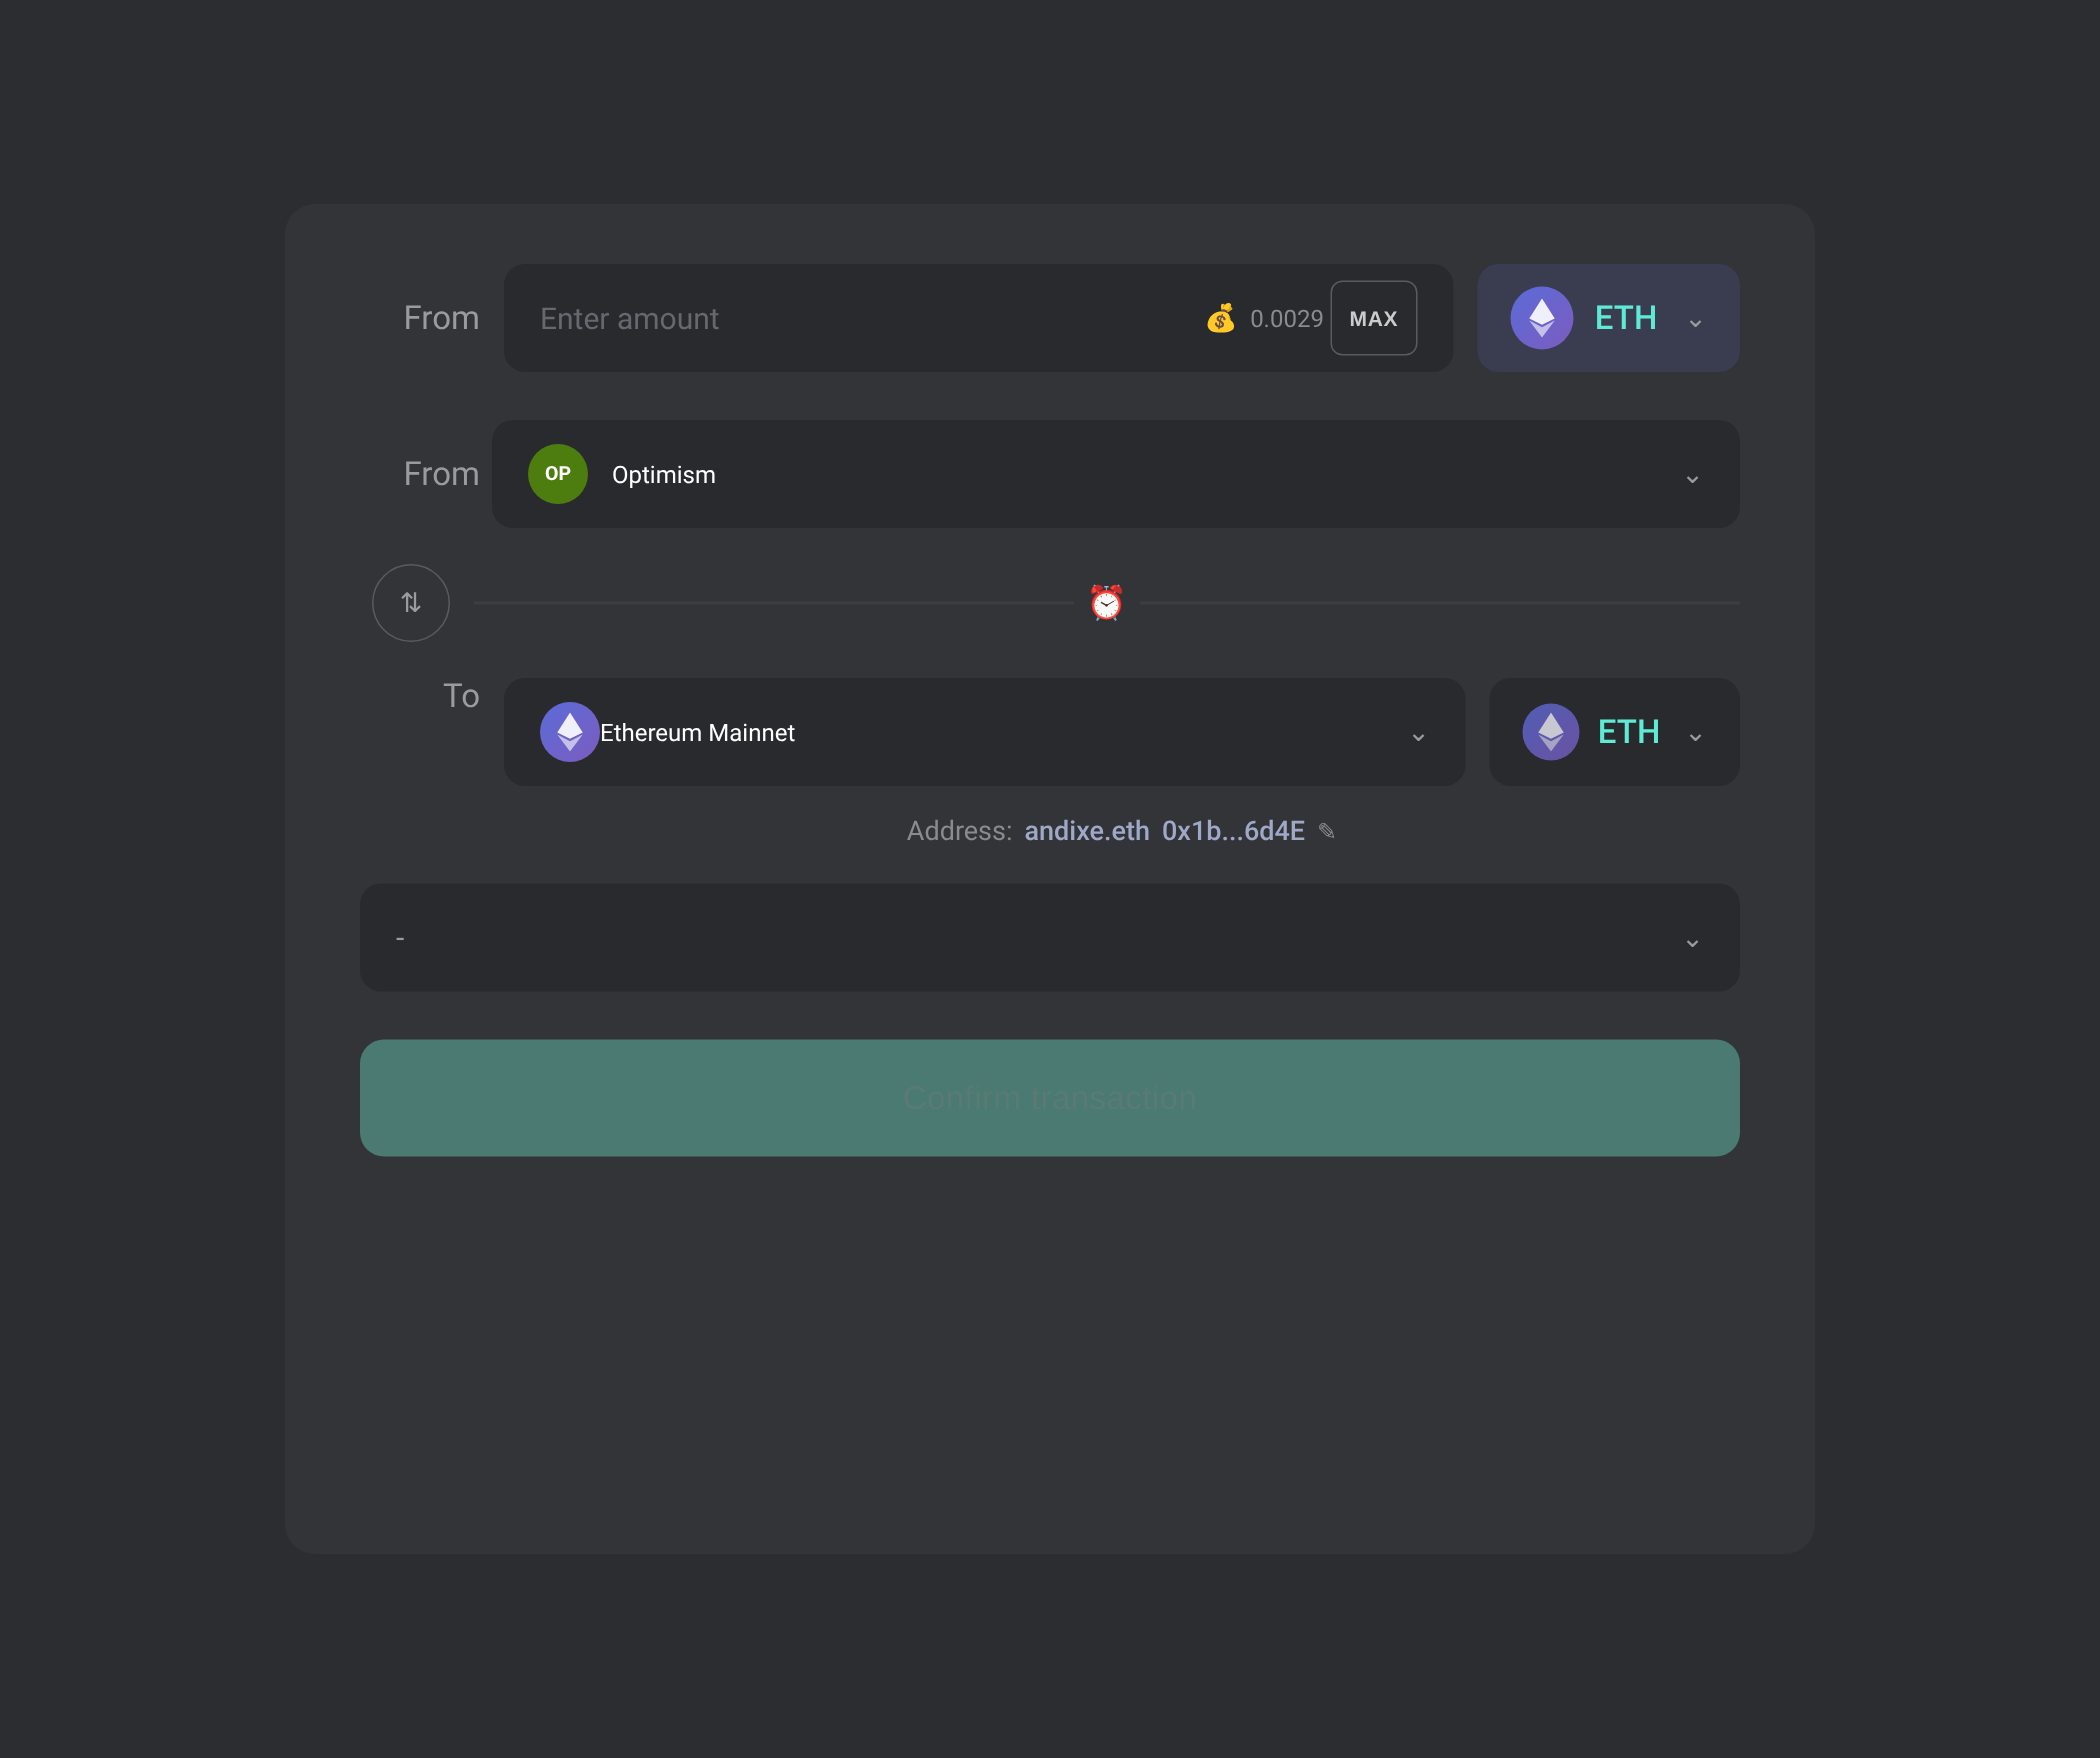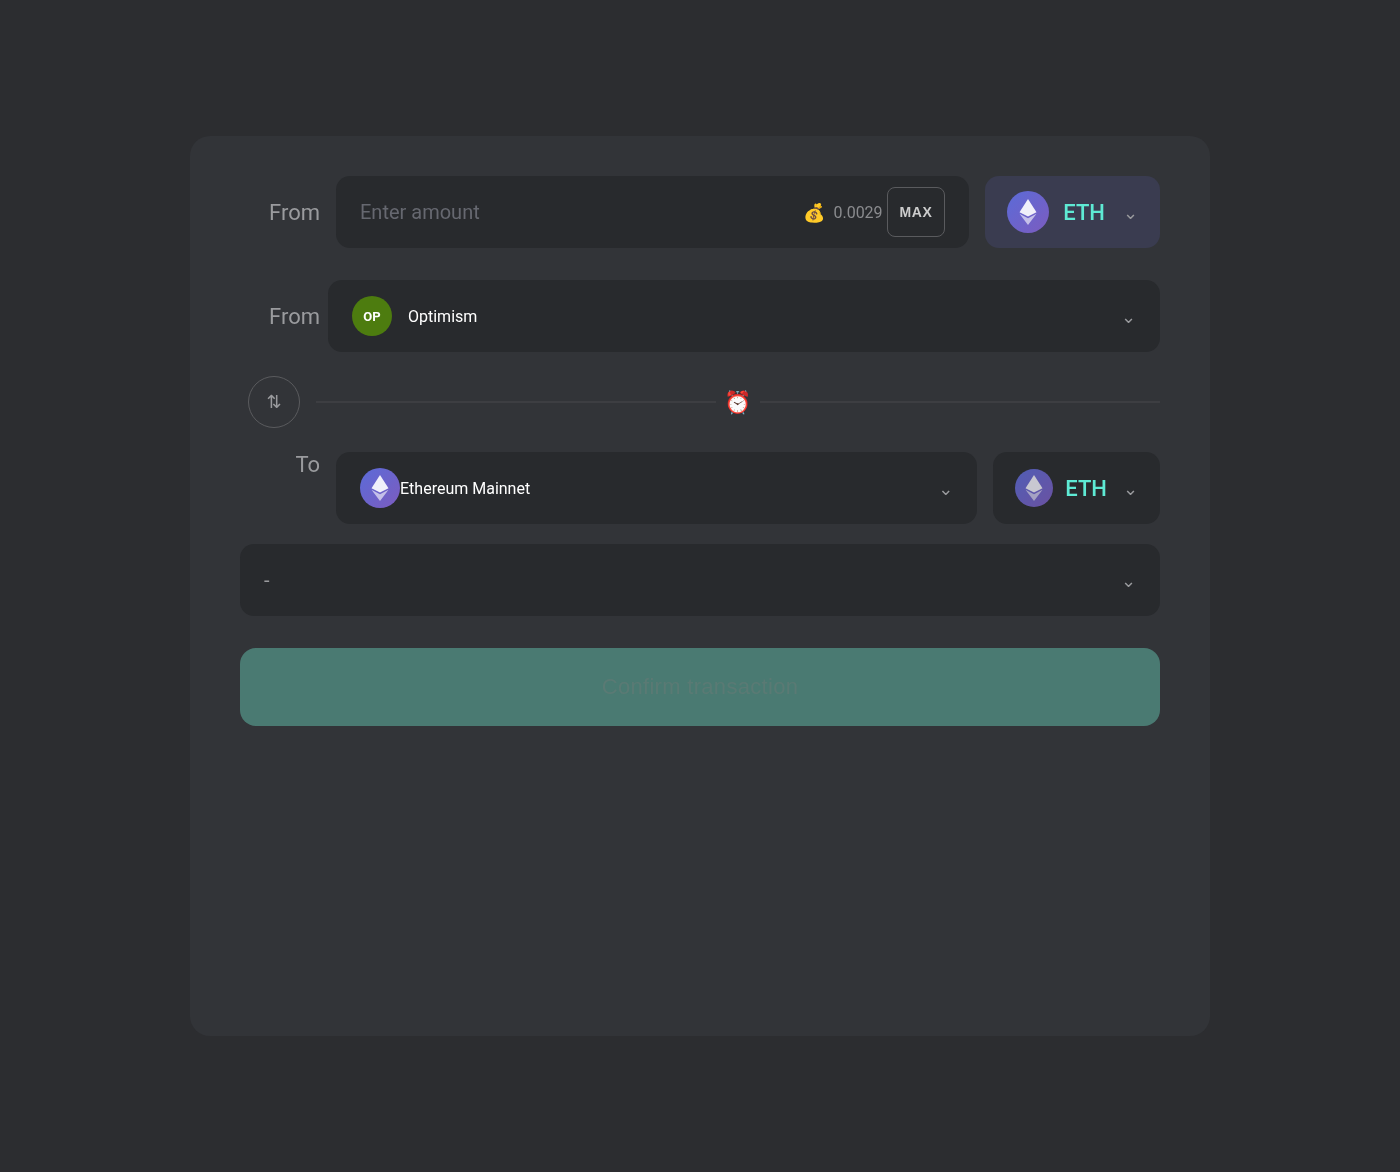--- a/index.html
+++ b/index.html
@@ -400,20 +400,26 @@
         <svg class="eth-svg" viewBox="0 0 18 26" fill="none" xmlns="http://www.w3.org/2000/svg">
           <path d="M9 0L0.5 13.3L9 17.5L17.5 13.3L9 0Z" fill="white" opacity="0.9"></path>
           <path d="M9 19.2L0.5 14.7L9 26L17.5 14.7L9 19.2Z" fill="white" opacity="0.6"></path>
         </svg>
       </div>
       <span class="token-name">ETH</span>
       <span class="chevron-down">⌄</span>
     </div>
   </div>
 
+  <div class="address-row">
+    <span class="address-label">Address:</span>
+    <span class="address-ens">andixe.eth</span>
+    <span class="address-hex">0x1b...6d4E</span>
+    <span class="edit-icon">✎</span>
+  </div>
 
   <div class="fee-selector">
     <span class="fee-dash">-</span>
     <span class="chevron-down">⌄</span>
   </div>
 
   <button class="confirm-button">
     <span class="confirm-text">Confirm transaction</span>
   </button>
 

